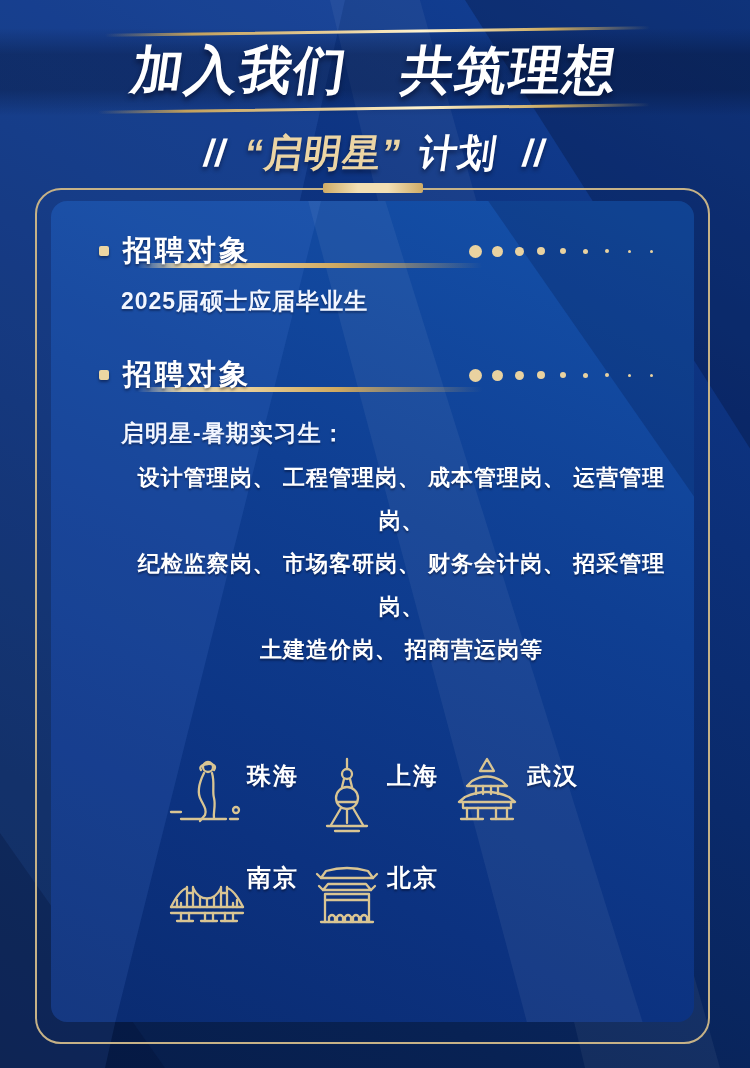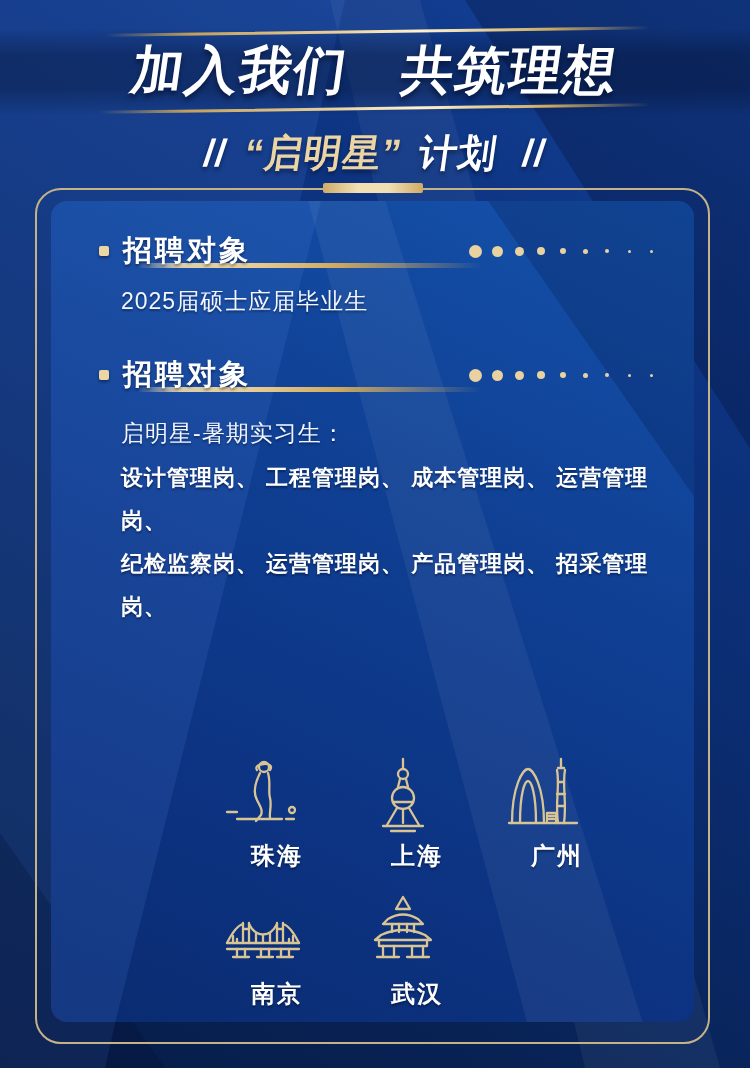--- a/index.html
+++ b/index.html
@@ -88,37 +88,37 @@
   .dots b:nth-child(7) i{ width:4px;  height:4px;  }
   .dots b:nth-child(8) i{ width:3px;  height:3px;  }
   .dots b:nth-child(9) i{ width:3px;  height:3px;  }
 
   .sec1-header{ top:42px;align-items:center; }
   .sec2-header{ top:166px; }
   .sec3-header{ top:492px; }
 
   .body-text{
     position:absolute; left:84px; right:30px;
-    font-size:23px; font-weight:400; letter-spacing:1px; color:#f2f6ff;
+    font-size:23px; font-weight:700; letter-spacing:1px; color:#f2f6ff;
     text-shadow:0 2px 2px rgba(0,0,20,.35);
   }
   .sec1-body{ top:96px; }
   .sec2-intro{ top:228px; }
   .position-list{
     position:absolute; left:84px; right:26px; top:266px;
     font-size:22px; font-weight:700; letter-spacing:1px; line-height:43px;
-    color:#fff; text-shadow:0 2px 2px rgba(0,0,20,.4);
+    color:#fff; text-shadow:0 2px 2px rgba(0,0,20,.4);text-align:center;
   }
 
   
   .cities{
     position:absolute; left:128px; top:566px; width:420px;
     display:grid; grid-template-columns:repeat(3,1fr); row-gap:22px; justify-items:center;
   }
-  .city{ display:flex; flex-direction:column; align-items:flex-end; width:136px; }
+  .city{ display:flex; flex-direction:row; align-items:flex-start; width:136px; }
   .city svg{ width:80px; height:80px; display:block; }
   .city svg *{ fill:none; stroke:#d9c593; stroke-width:2.3; stroke-linecap:round; stroke-linejoin:round; }
   .city .label{
     margin-top:4px; font-size:24px; font-weight:700; letter-spacing:2px;
     color:#fff; text-shadow:0 2px 2px rgba(0,0,20,.4);
   }
 </style>
 </head>
 <body>
 
@@ -216,21 +216,22 @@
             <i></i>
           </b>
           <b>
             <i></i>
           </b>
       </span>
     </div>
     <p class="body-text sec2-intro">启明星-暑期实习生：</p>
     <div class="position-list">
       <div>设计管理岗、 工程管理岗、 成本管理岗、 运营管理岗、</div>
-      <div>纪检监察岗、 运营管理岗、 产品管理岗、 招采管理岗、</div>
+      <div>纪检监察岗、 市场客研岗、 财务会计岗、 招采管理岗、</div>
+      <div>土建造价岗、 招商营运岗等</div>
     </div>
 
 
     <div class="cities">
 
       <div class="city">
         <svg viewBox="0 0 80 80">
           <circle cx="41" cy="11" r="5"></circle>
           <path d="M34 14 C29 7 53 5 47 14"></path>
           <path d="M37 17 C32 27 30 37 34 44 C37 50 40 54 38 59 L33 65"></path>
@@ -249,57 +250,62 @@
           <circle cx="40" cy="18" r="5"></circle>
           <path d="M37 23 L35 31 M43 23 L45 31"></path>
           <circle cx="40" cy="42" r="11"></circle>
           <path d="M30 46 H50"></path>
           <path d="M34 52 L24 69 M46 52 L56 69 M40 53 V67"></path>
           <path d="M20 70 H60 M28 75 H52"></path>
         </svg>
         <div class="label">上海</div>
       </div>
 
-      <div class="city">
-        <svg viewBox="0 0 80 80">
-          <path d="M9 67 C9 30 20 13 25 13 C30 13 41 30 41 67"></path>
-          <path d="M17 67 C17 36 22 25 25 25 C28 25 33 36 33 67"></path>
-          <path d="M58 3 V12 M55 12 H61"></path>
-          <path d="M54 14 C57 30 52 46 55 67 M62 14 C59 30 64 46 61 67"></path>
-          <path d="M55 26 H61 M54 38 H62 M54 50 H62"></path>
-          <path d="M44 67 V57 H53 V67 M46 60 H51 M46 63 H51"></path>
-          <path d="M6 67 H74"></path>
-        </svg>
-        <div class="label">广州</div>
+
+      <div class="city">
+        <svg viewBox="0 0 80 80">
+          <path d="M40 3 L33 15 H47 Z"></path>
+          <path d="M20 30 L25 25 Q40 16 55 25 L60 30 H20"></path>
+          <path d="M29 30 V38 M36 30 V38 M44 30 V38 M51 30 V38"></path>
+          <path d="M12 46 L18 41 Q40 31 62 41 L68 46 H12"></path>
+          <path d="M16 46 V52 M64 46 V52 M16 52 H64"></path>
+          <path d="M20 52 V63 M31 52 V63 M49 52 V63 M60 52 V63"></path>
+          <path d="M14 63 H36 M44 63 H66"></path>
+        </svg>
+        <div class="label">武汉</div>
       </div>
 
       <div class="city">
         <svg viewBox="0 0 80 80">
           <path d="M4 49 H76 M4 55 H76"></path>
           <path d="M20 49 V29 M26 49 V29 M20 35 H26"></path>
           <path d="M54 49 V29 M60 49 V29 M54 35 H60"></path>
           <path d="M4 49 C10 37 16 31 20 30"></path>
           <path d="M26 30 C33 44 47 44 54 30"></path>
           <path d="M60 30 C64 31 70 37 76 49"></path>
           <path d="M10 42 V49 M14 45 V49 M33 40 V49 M40 42 V49 M47 40 V49 M66 45 V49 M70 42 V49"></path>
           <path d="M14 55 V63 M22 55 V63 M38 55 V63 M46 55 V63 M58 55 V63 M66 55 V63"></path>
           <path d="M10 63 H26 M34 63 H50 M54 63 H70"></path>
         </svg>
         <div class="label">南京</div>
       </div>
 
       <div class="city">
         <svg viewBox="0 0 80 80">
-          <path d="M40 3 L33 15 H47 Z"></path>
-          <path d="M20 30 L25 25 Q40 16 55 25 L60 30 H20"></path>
-          <path d="M29 30 V38 M36 30 V38 M44 30 V38 M51 30 V38"></path>
-          <path d="M12 46 L18 41 Q40 31 62 41 L68 46 H12"></path>
-          <path d="M16 46 V52 M64 46 V52 M16 52 H64"></path>
-          <path d="M20 52 V63 M31 52 V63 M49 52 V63 M60 52 V63"></path>
-          <path d="M14 63 H36 M44 63 H66"></path>
-        </svg>
-        <div class="label">武汉</div>
-      </div>
-
+          <path d="M14 20 L19 13 Q40 7 61 13 L66 20 H14"></path>
+          <path d="M14 20 L10 16 M66 20 L70 16"></path>
+          <path d="M16 32 L21 26 H59 L64 32 H16"></path>
+          <path d="M16 32 L12 28 M64 32 L68 28"></path>
+          <path d="M18 64 V36 H62 V64"></path>
+          <path d="M18 42 H62"></path>
+          <path d="M22 64 V59 Q25 55 28 59 V64"></path>
+          <path d="M30 64 V59 Q33 55 36 59 V64"></path>
+          <path d="M38 64 V59 Q41 55 44 59 V64"></path>
+          <path d="M46 64 V59 Q49 55 52 59 V64"></path>
+          <path d="M54 64 V59 Q57 55 60 59 V64"></path>
+          <path d="M14 64 H66"></path>
+        </svg>
+        <div class="label">北京</div>
+      </div>
 
     </div>
   </div>
 </div>
 
 </body></html>

